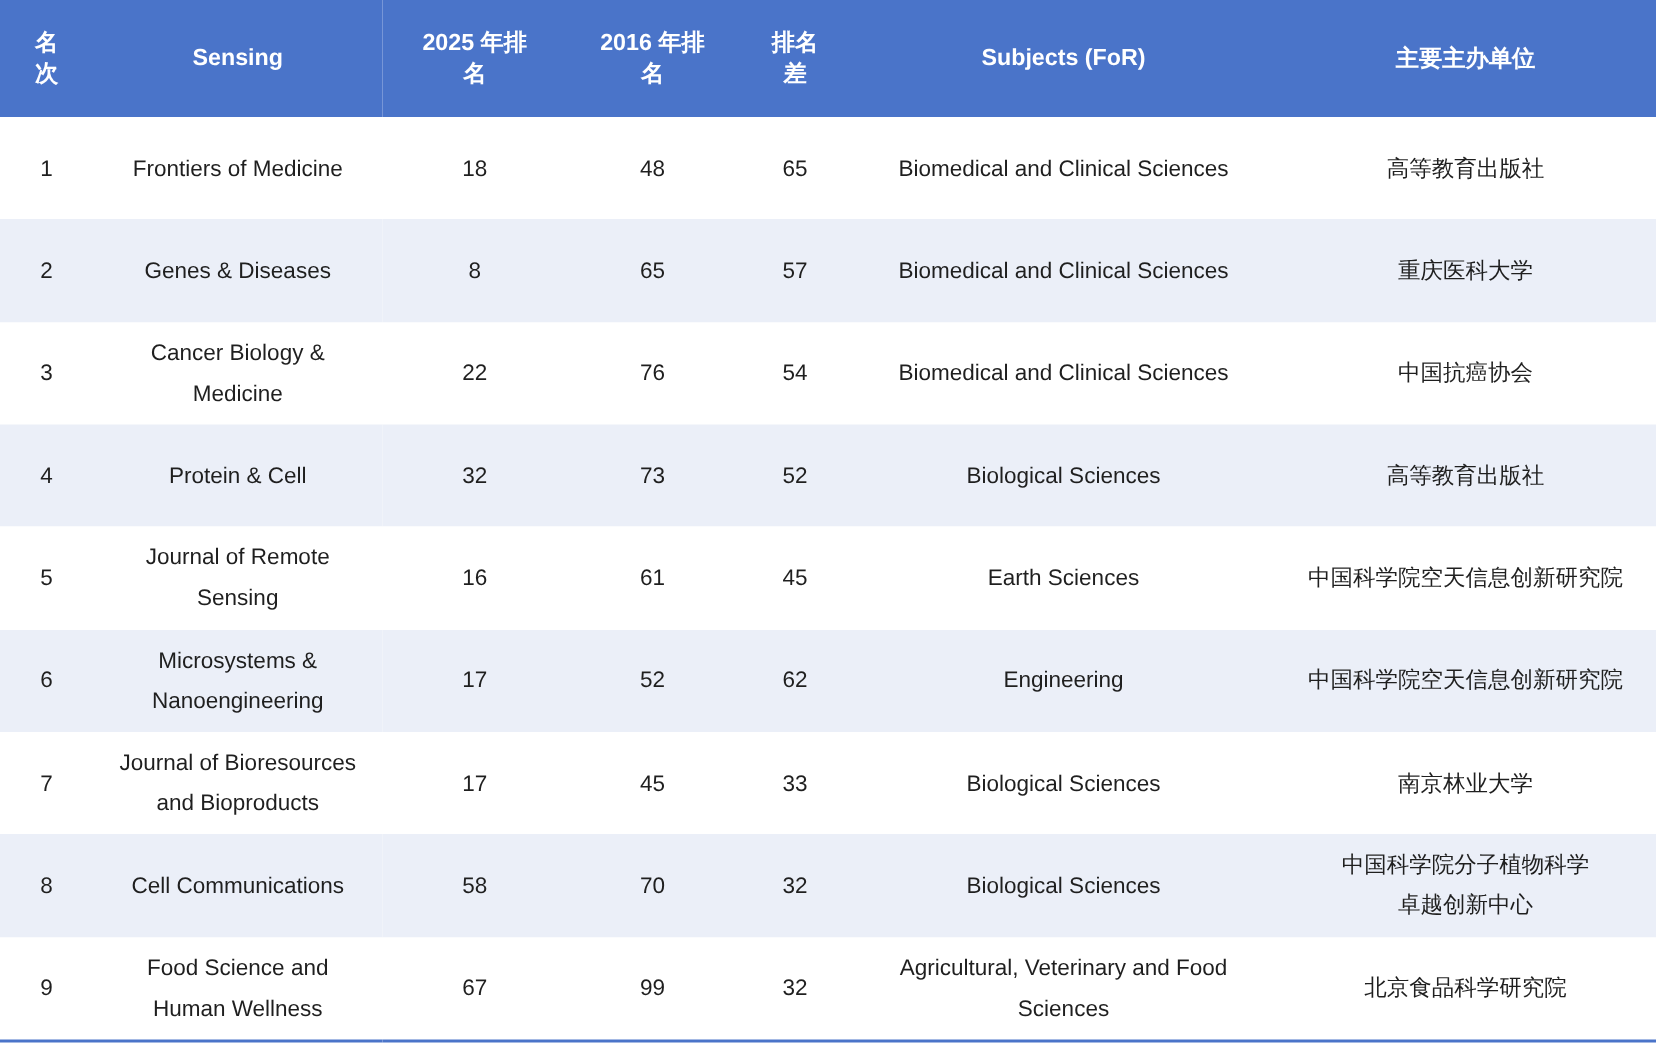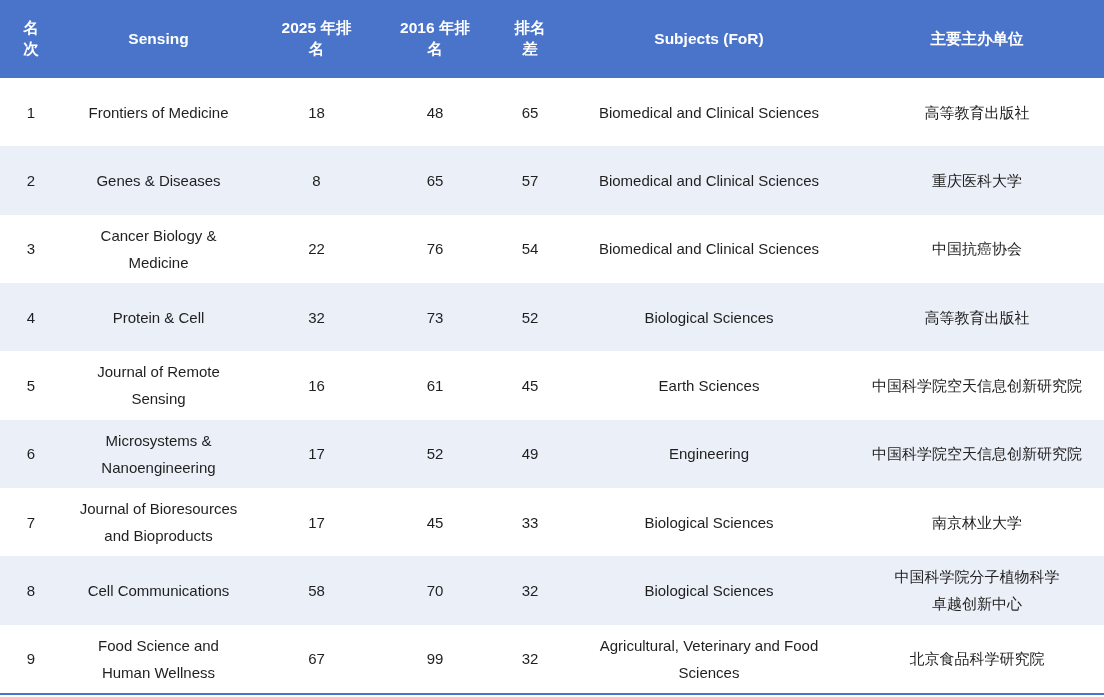--- a/index.html
+++ b/index.html
@@ -115,21 +115,21 @@
         <td>45</td>
         <td>Earth Sciences</td>
         <td>中国科学院空天信息创新研究院</td>
       </tr>
       <tr>
         <td>6</td>
         <td>Microsystems &amp;
 Nanoengineering</td>
         <td>17</td>
         <td>52</td>
-        <td>49</td>
+        <td>62</td>
         <td>Engineering</td>
         <td>中国科学院空天信息创新研究院</td>
       </tr>
       <tr>
         <td>7</td>
         <td>Journal of Bioresources
 and Bioproducts</td>
         <td>17</td>
         <td>45</td>
         <td>33</td>

